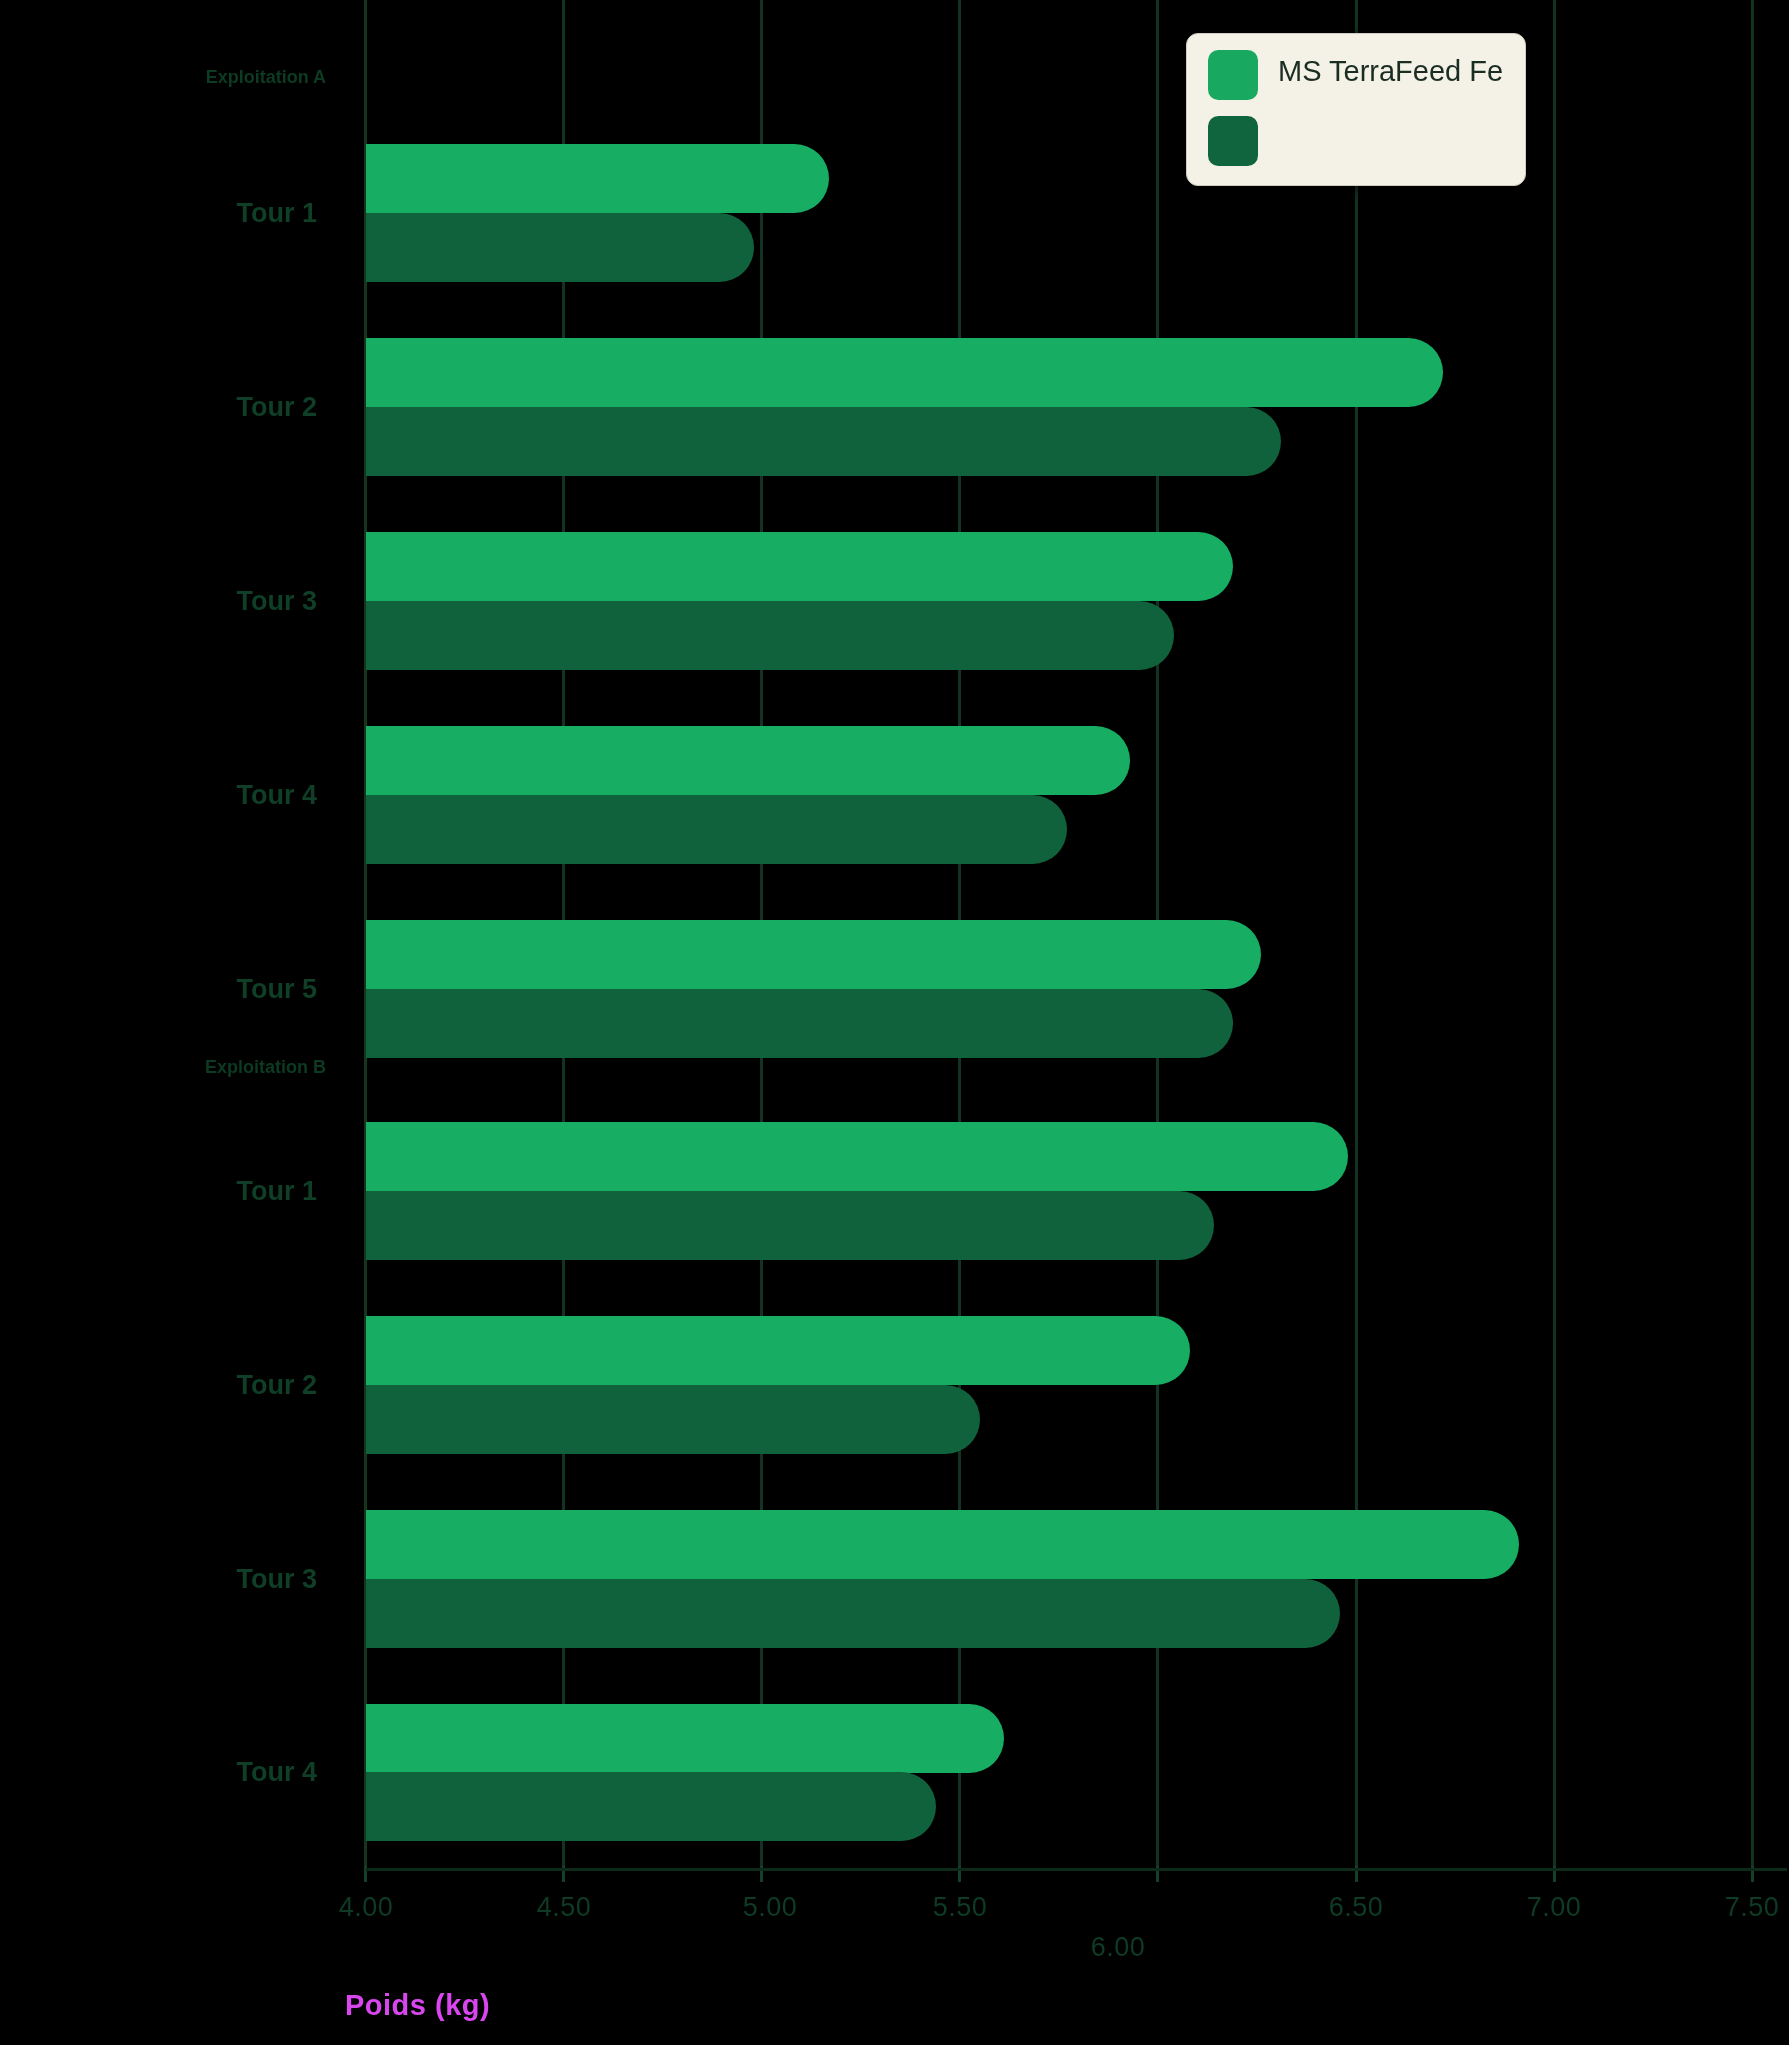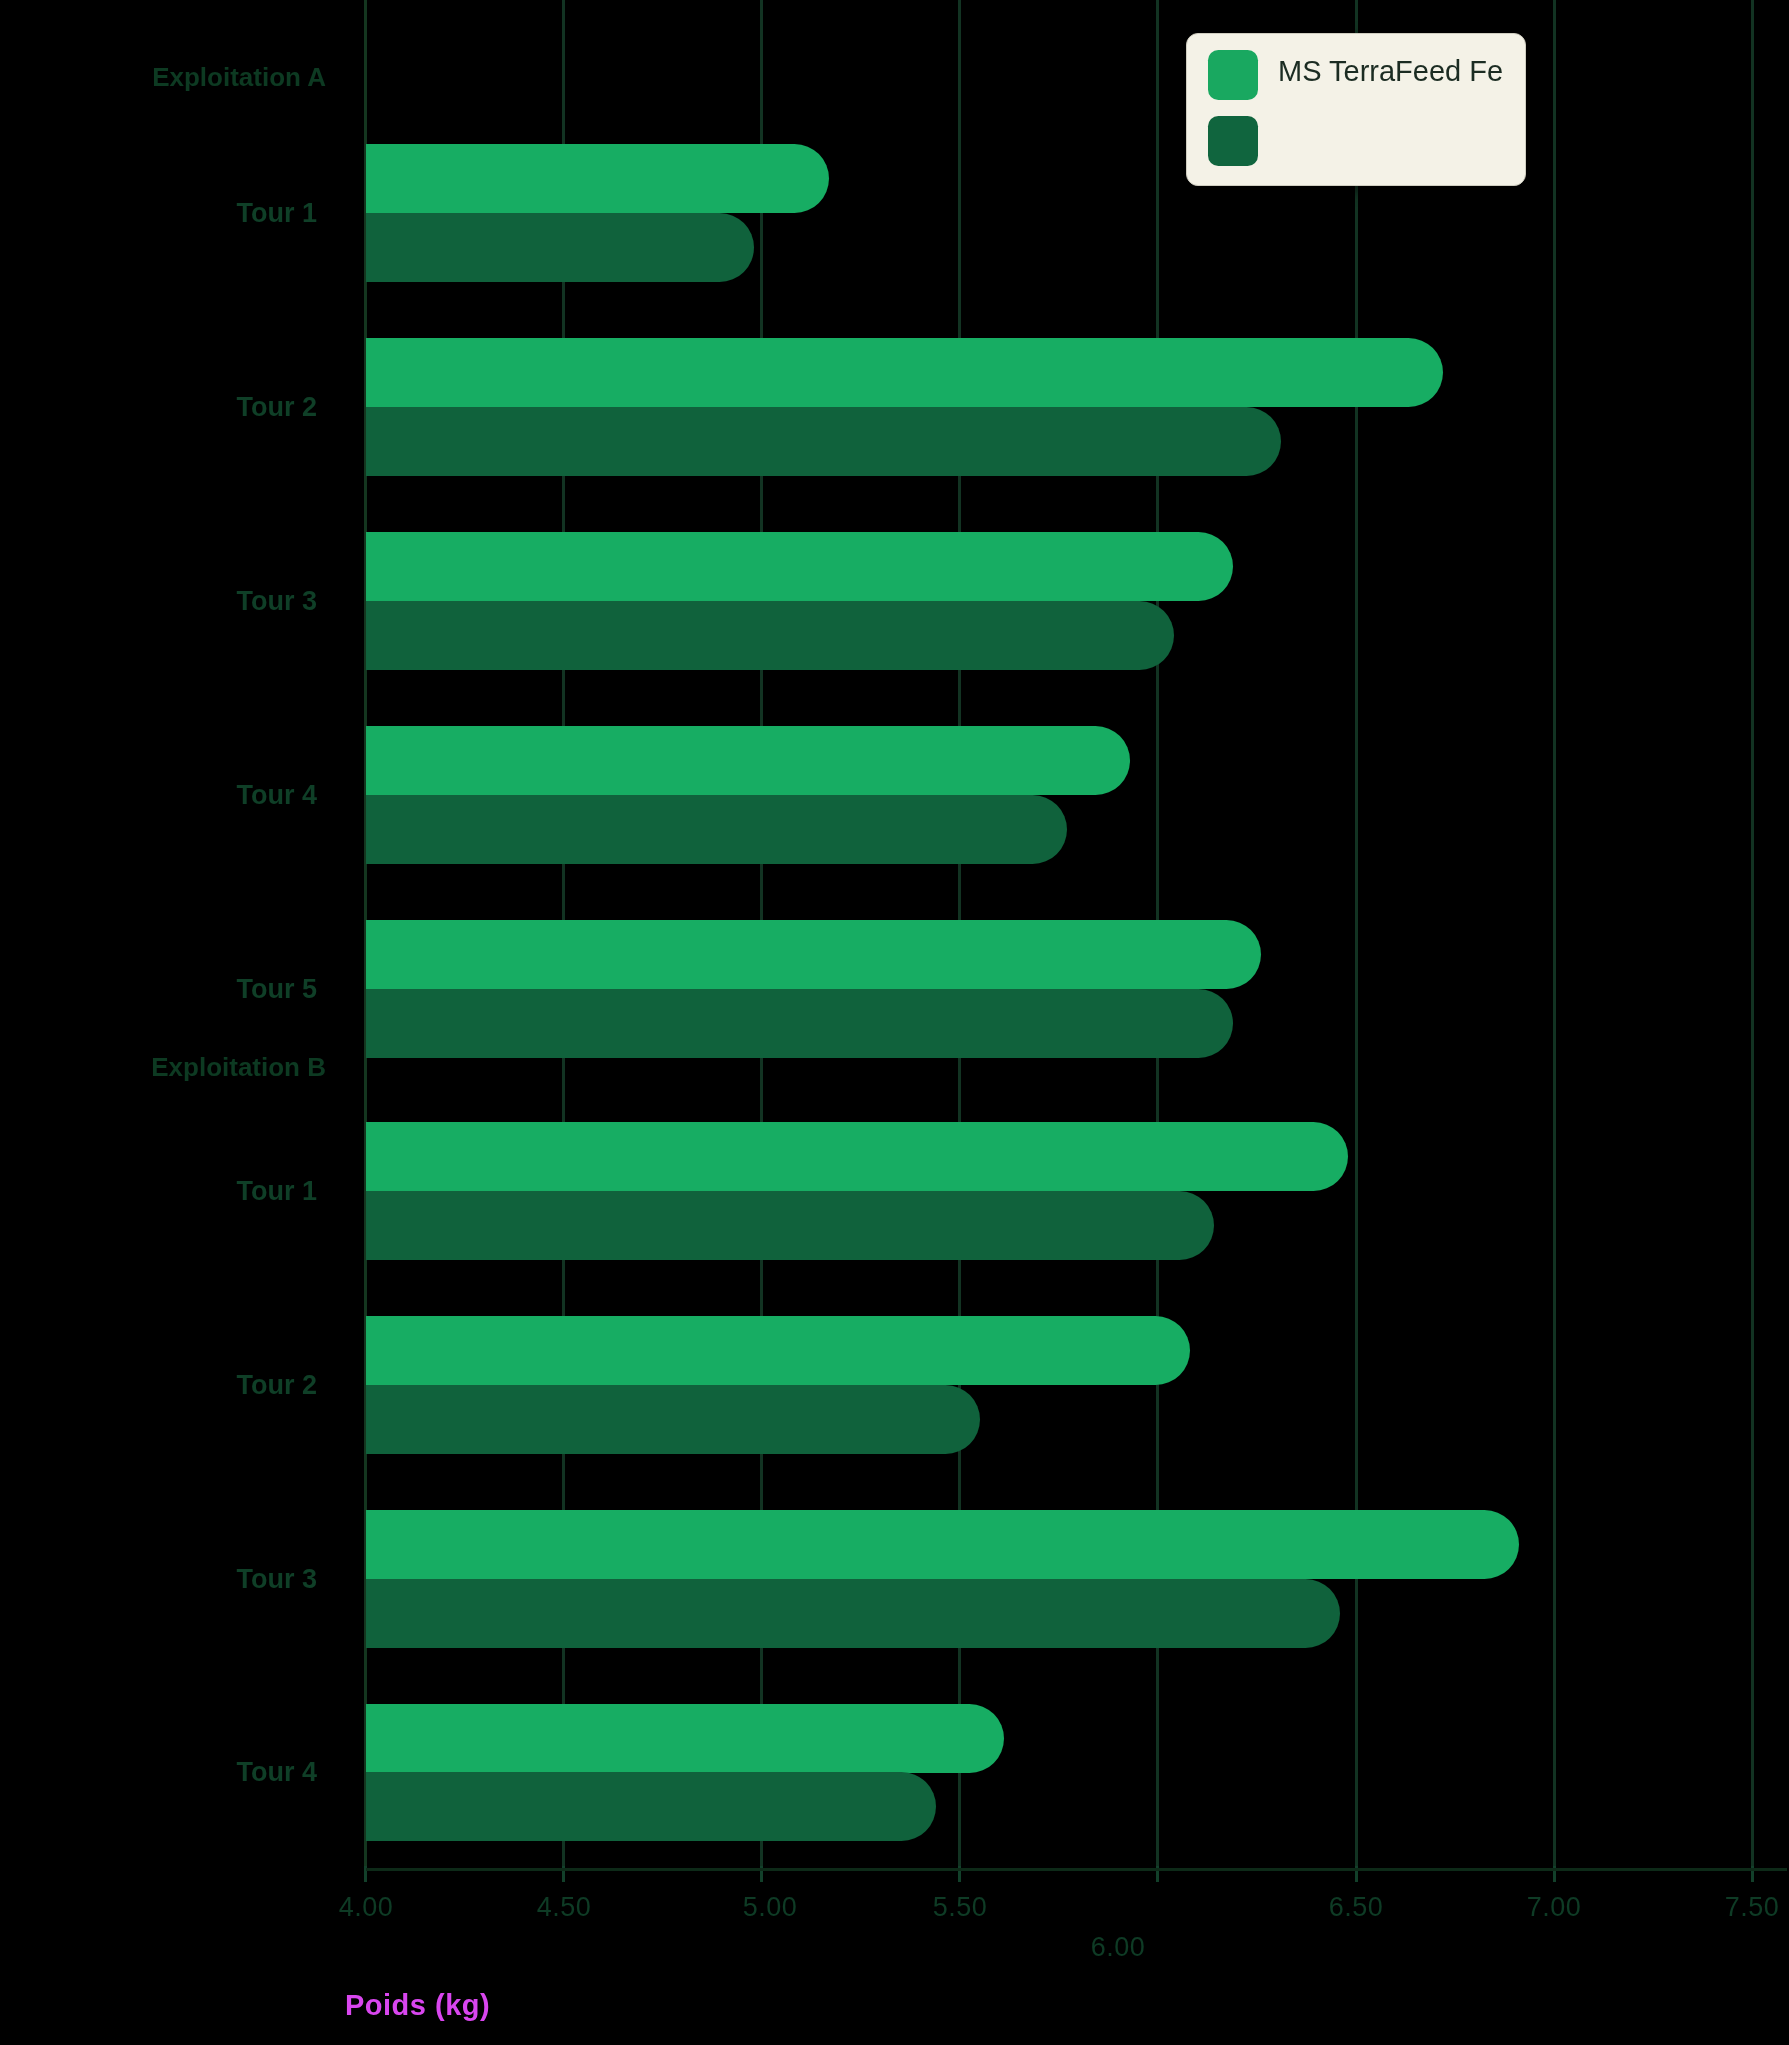--- a/index.html
+++ b/index.html
@@ -14,21 +14,21 @@
 
   .tick{position:absolute;top:1866px;width:3.3px;height:16px;background:#12402a;}
   .tick-label{position:absolute;top:1892px;transform:translateX(-50%);
       font-size:27px;font-weight:400;color:#0e3b25;letter-spacing:0.5px;white-space:nowrap;}
 
   .x-title{position:absolute;left:345px;top:1989px;font-size:29px;font-weight:700;
       color:#d946ef;letter-spacing:0.5px;white-space:nowrap;}
 
   
   .group-label{position:absolute;right:1733px;transform:translateY(-50%);
-      font-size:26px;font-weight:700;color:#0d3a22;white-space:nowrap;text-align:right;}
+      font-size:18px;font-weight:700;color:#0d3a22;white-space:nowrap;text-align:right;}
   .cat-label{position:absolute;transform:translateY(-50%);
       font-size:27px;font-weight:700;color:#0f3f27;white-space:nowrap;text-align:right;}
 
   
   .bar{position:absolute;border-radius:0 42px 42px 0;}
   .bar.light{background:#17ad63;}
   .bar.dark{background:#10623c;}
 
   
   .legend{position:absolute;background:#f4f2e7;border:1.9px solid #cfcdc0;border-radius:12px;

